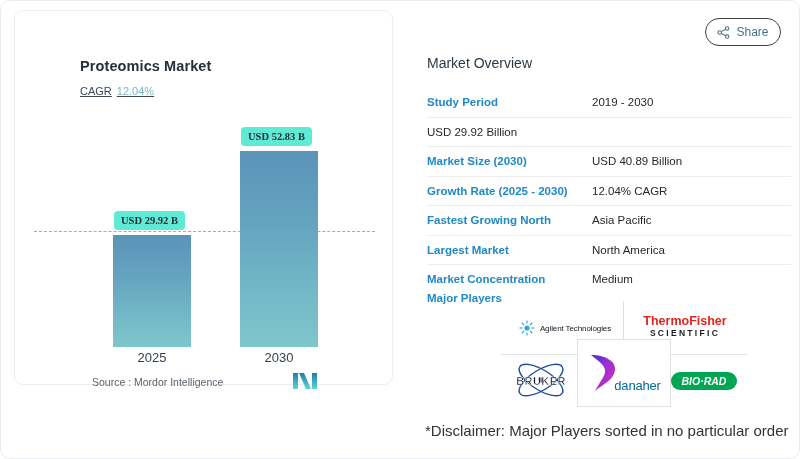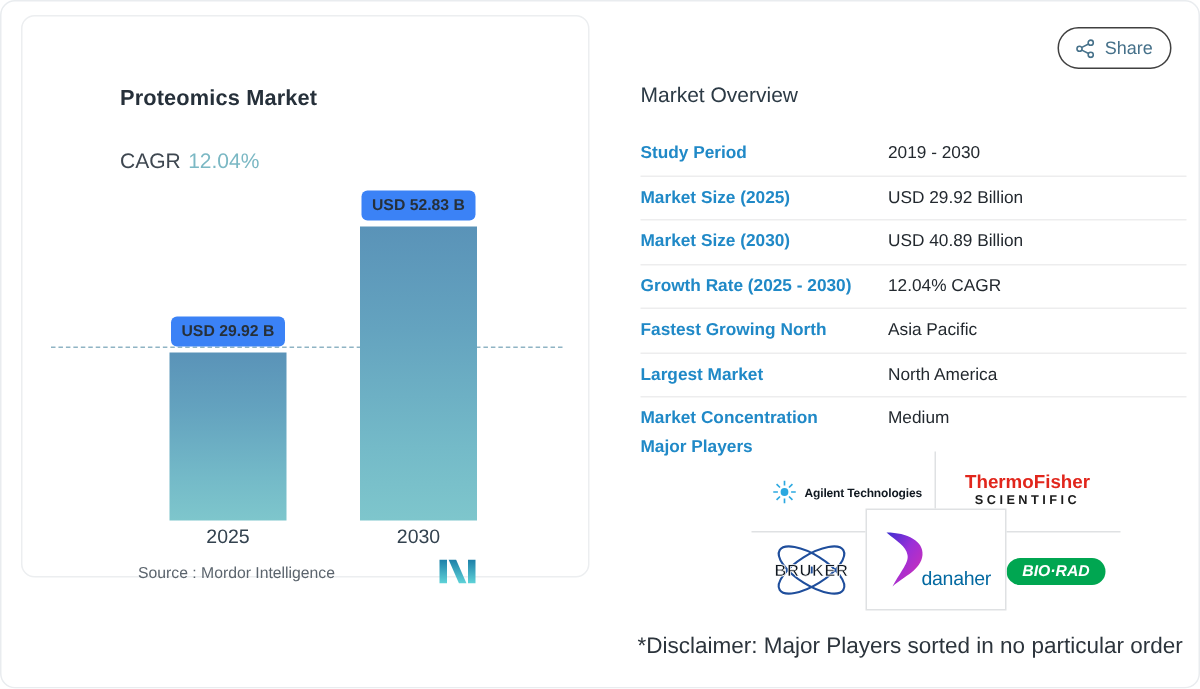--- a/index.html
+++ b/index.html
@@ -28,46 +28,47 @@
   .chart-title{
     position:absolute;left:65px;top:47px;
     font-size:14.5px;font-weight:bold;color:#26303a;
     letter-spacing:.1px;
   }
   .chart-sub{
     position:absolute;left:65px;top:70px;
     font-size:11.5px;color:#3e4750;
   }
   .chart-cagr{
-    position:absolute;left:65px;top:88px;
-    font-size:14px;color:#3e4750;
+    position:absolute;left:65px;top:74px;
+    font-size:11px;color:#3e4750;text-decoration:underline;
   }
   .chart-cagr .val{color:#7bb8c4;margin-left:5px;}
 
   .plot{
     position:absolute;left:0;top:0;width:379px;height:375px;
   }
   .dashline{
     position:absolute;left:19px;top:220px;width:341px;height:0;
     border-top:1px dashed #8fb4c4;
   }
   .bar{
     position:absolute;
     background:linear-gradient(180deg,#5a93b8 0%,#64a3bf 35%,#74bac8 75%,#7ec6cc 100%);
   }
   .bar.b2025{left:98px;top:224px;width:78px;height:112px;}
   .bar.b2030{left:225px;top:140px;width:78px;height:196px;}
 
   .vlabel{
     position:absolute;
-    background:#3b82f6;
+    background:#5eead4;
     border-radius:4px;
     font-size:10.5px;color:#26303a;font-weight:bold;
     padding:4px 7px 4px 7px;
     white-space:nowrap;
+    font-family:Liberation Serif, serif;
   }
   .vlabel.v2025{left:99px;top:200px;}
   .vlabel.v2030{left:226px;top:116px;}
 
   .xlabel{
     position:absolute;top:339px;width:78px;text-align:center;
     font-size:13px;color:#33424f;
   }
   .xlabel.x2025{left:98px;}
   .xlabel.x2030{left:225px;}
@@ -132,21 +133,21 @@
     position:absolute;left:76px;top:38px;width:94px;height:68px;
     background:#ffffff;border:1px solid #dfe1e3;box-sizing:border-box;
   }
   .cell{position:absolute;display:flex;align-items:center;justify-content:center;}
   .cell.agilent{left:6px;top:8px;width:116px;height:38px;}
   .cell.thermo{left:124px;top:4px;width:120px;height:44px;}
   .cell.bruker{left:2px;top:58px;width:76px;height:44px;}
   .cell.biorad{left:162px;top:60px;width:82px;height:40px;}
   .cell.danaher{left:78px;top:40px;width:90px;height:64px;z-index:3;}
 
-  .agilent-txt{font-size:8px;font-weight:bold;color:#101820;letter-spacing:-.1px;white-space:nowrap;}
+  .agilent-txt{font-size:8px;font-weight:normal;color:#101820;letter-spacing:-.1px;white-space:nowrap;}
   .thermo-top{font-size:12.5px;font-weight:bold;color:#e1261c;line-height:13px;white-space:nowrap;}
   .thermo-bot{font-size:8.5px;font-weight:bold;color:#1b1b1b;letter-spacing:2.3px;line-height:11px;white-space:nowrap;}
   .bruker-txt{
     position:relative;z-index:2;
     font-size:11px;font-weight:bold;color:#111820;letter-spacing:.4px;
     -webkit-text-stroke:.5px #fff;
   }
   .biorad-pill{
     background:#00a651;border-radius:11px;
     padding:3px 11px;
@@ -213,21 +214,20 @@
 
   <div class="overview">
     <div class="ov-title">Market Overview</div>
 
     <div class="table">
       <div class="trow">
         <div class="tkey">Study Period</div>
         <div class="tval">2019 - 2030</div>
       </div>
       <div class="trow">
-        <div class="tkey">Market Size (2025)</div>
         <div class="tval">USD 29.92 Billion</div>
       </div>
       <div class="trow">
         <div class="tkey">Market Size (2030)</div>
         <div class="tval">USD 40.89 Billion</div>
       </div>
       <div class="trow">
         <div class="tkey">Growth Rate (2025 - 2030)</div>
         <div class="tval">12.04% CAGR</div>
       </div>

